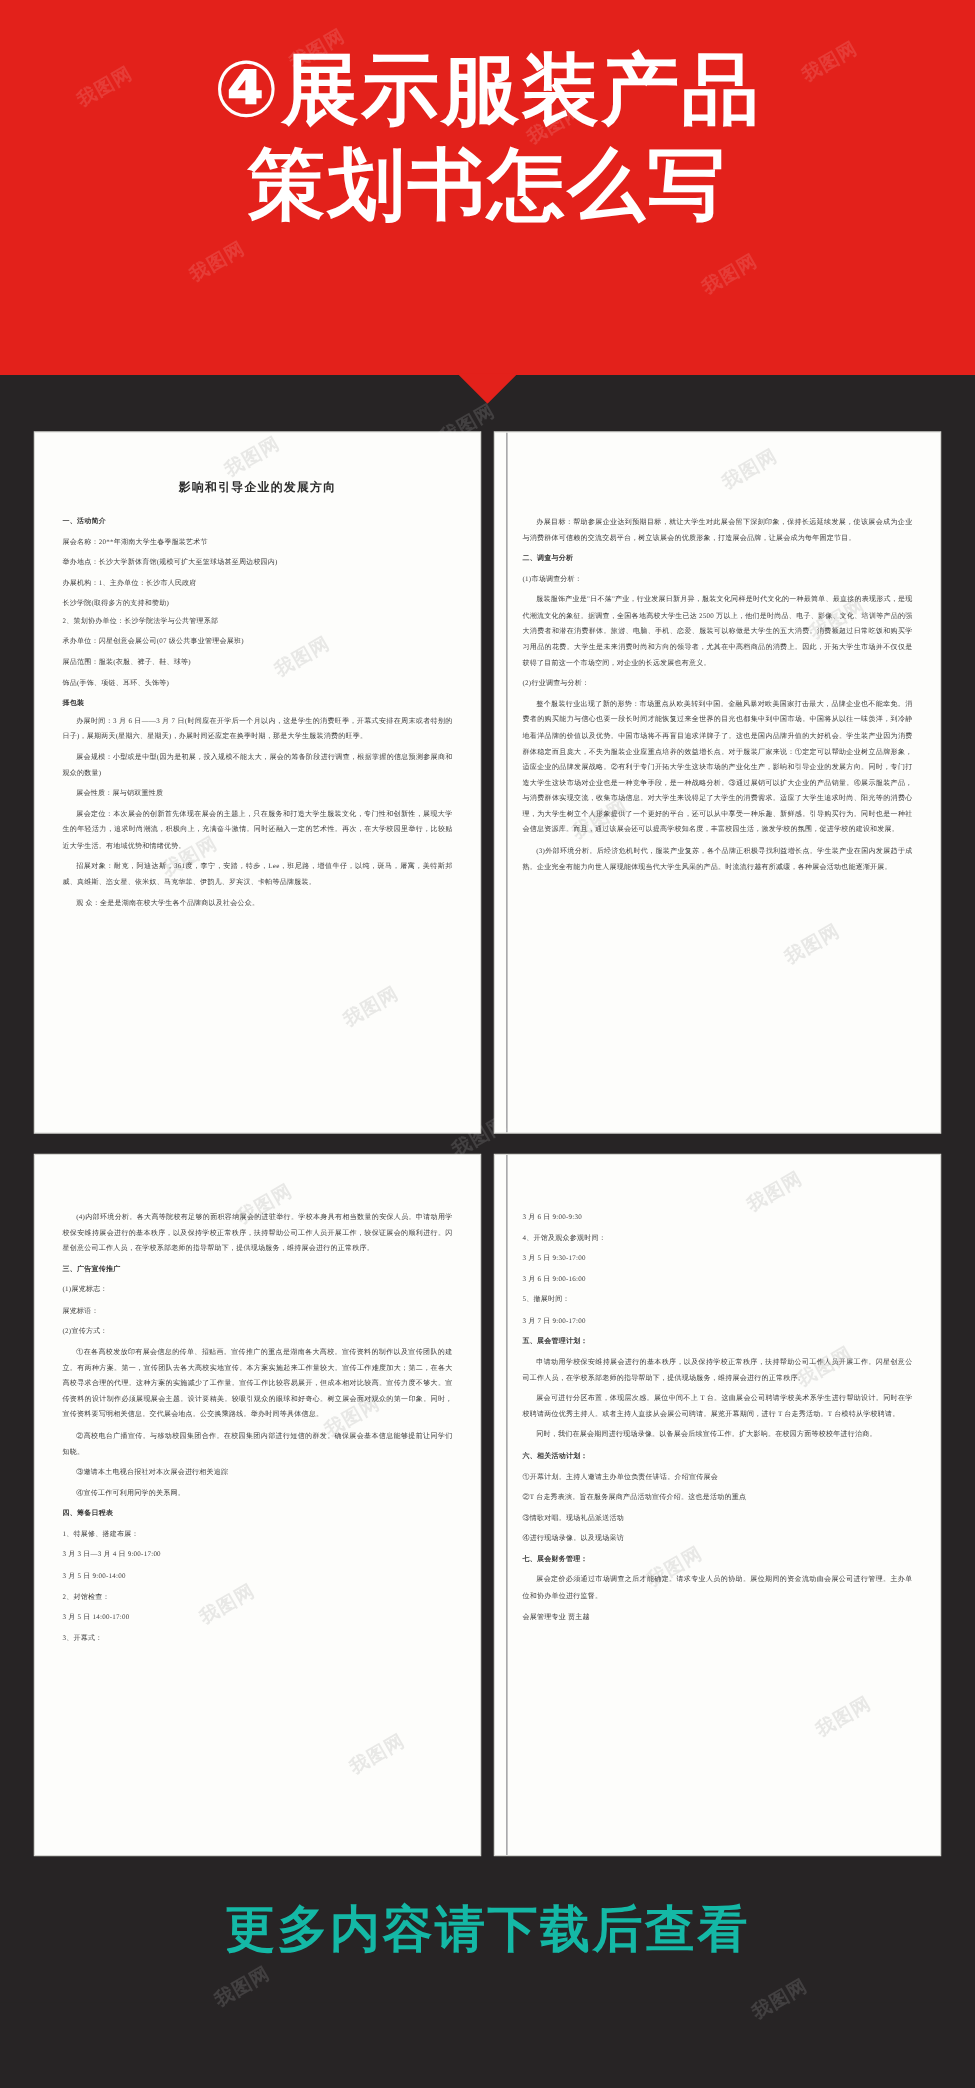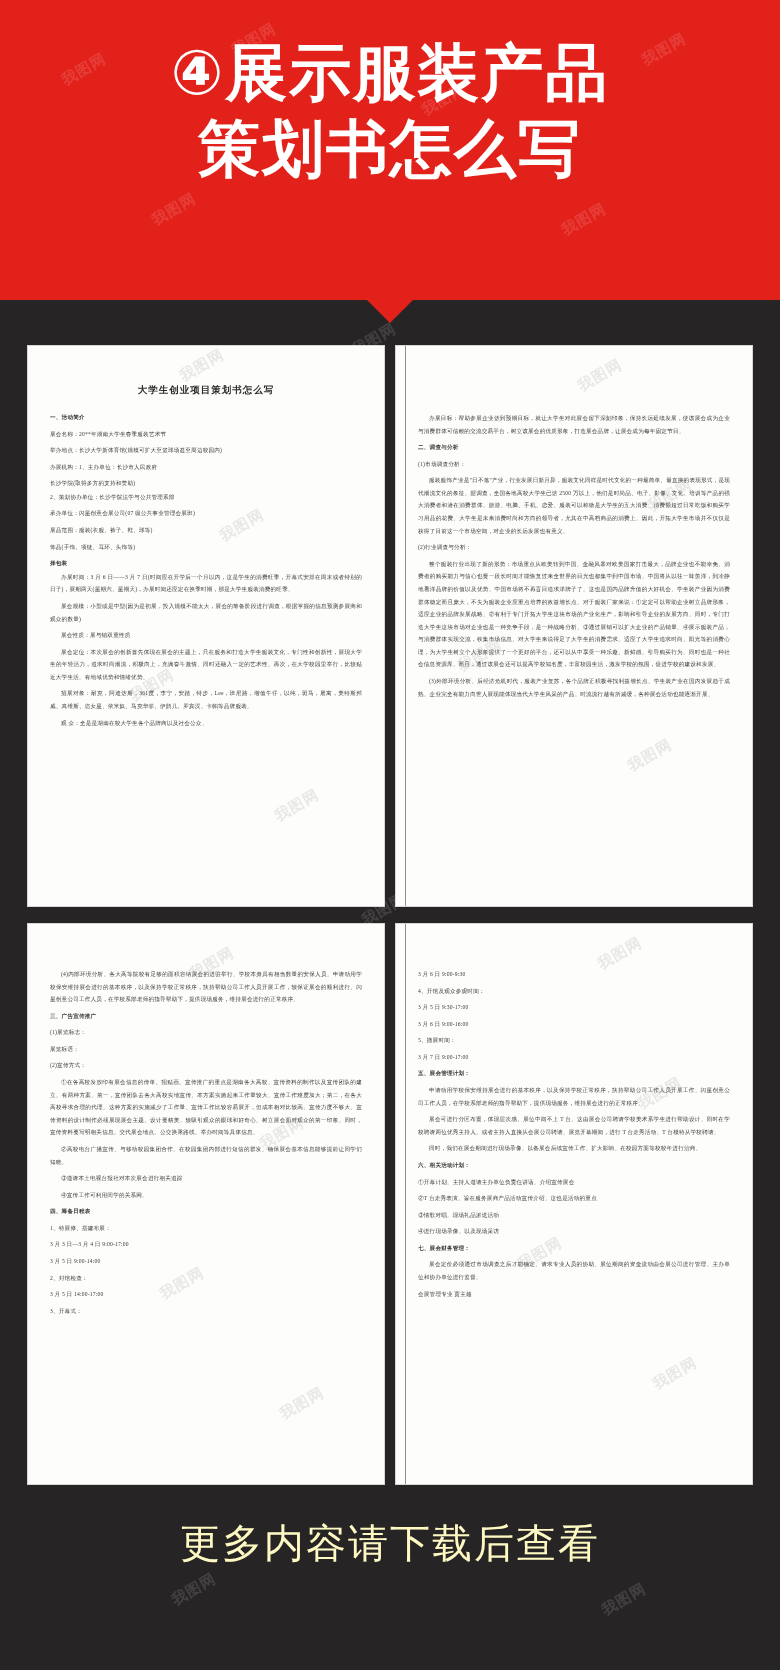--- a/index.html
+++ b/index.html
@@ -121,23 +121,23 @@
 
   
   .footer {
     height: 118px;
     display: flex;
     align-items: center;
     justify-content: center;
     background: #272425;
   }
   .footer-text {
-    color: #fef9c3;
+    color: #14b8a6;
     font-size: 40px;
-    font-weight: normal;
+    font-weight: bold;
     letter-spacing: 2px;
   }
 
   
   .wm {
     position: absolute;
     pointer-events: none;
     user-select: none;
     font-size: 15px;
     font-weight: bold;
@@ -166,21 +166,21 @@
     <div class="wm light" style="left:640px; top:40px;">我图网</div>
     <div class="wm light" style="left:150px; top:200px;">我图网</div>
     <div class="wm light" style="left:560px; top:210px;">我图网</div>
   </div>
 
   <div class="docs">
 
     <div class="doc-row">
 
       <div class="doc-page">
-        <div class="doc-title">大学生创业项目策划书怎么写</div>
+        <div class="doc-title">影响和引导企业的发展方向</div>
         <div class="p hd">一、活动简介</div>
         <div class="p">展会名称：20**年湖南大学生春季服装艺术节</div>
         <div class="p">举办地点：长沙大学新体育馆(规模可扩大至篮球场甚至周边校园内)</div>
         <div class="p">办展机构：1、主办单位：长沙市人民政府</div>
         <div class="p tight">长沙学院(取得多方的支持和赞助)</div>
         <div class="p">2、策划协办单位：长沙学院法学与公共管理系部</div>
         <div class="p">承办单位：闪星创意会展公司(07 级公共事业管理会展班)</div>
         <div class="p">展品范围：服装(衣服、裤子、鞋、球等)</div>
         <div class="p">饰品(手饰、项链、耳环、头饰等)</div>
         <div class="p hd tight">择包装</div>

